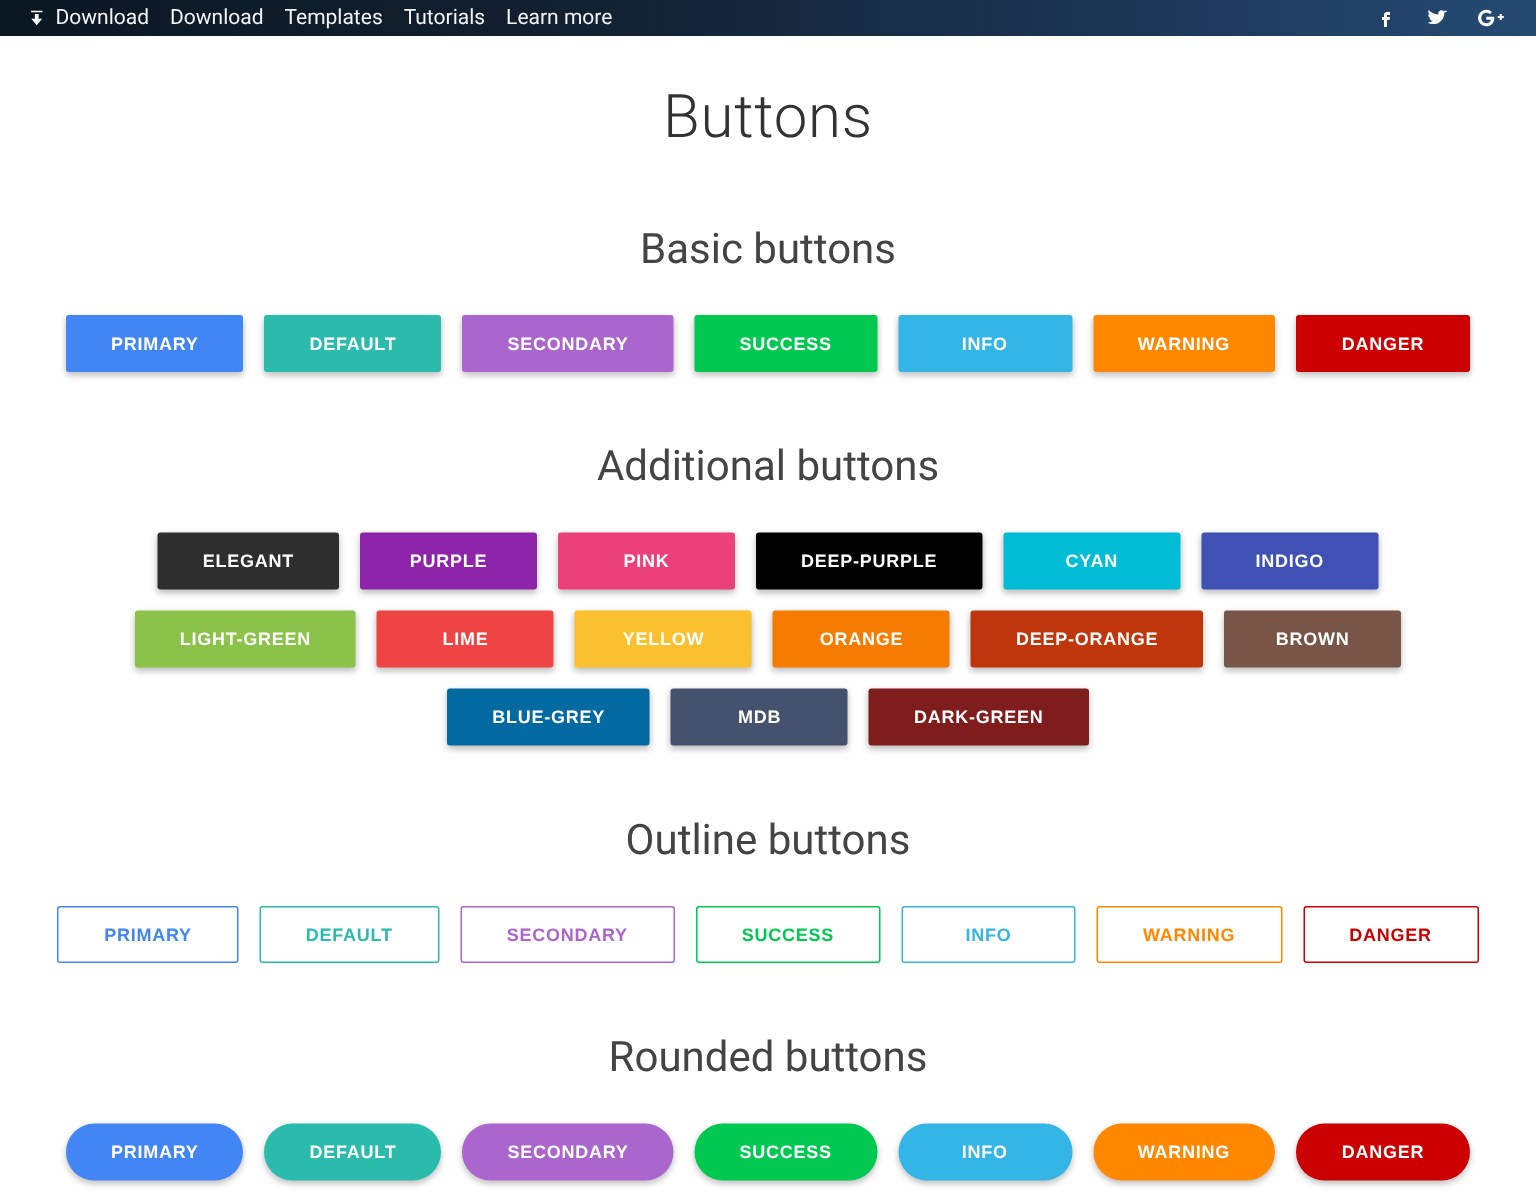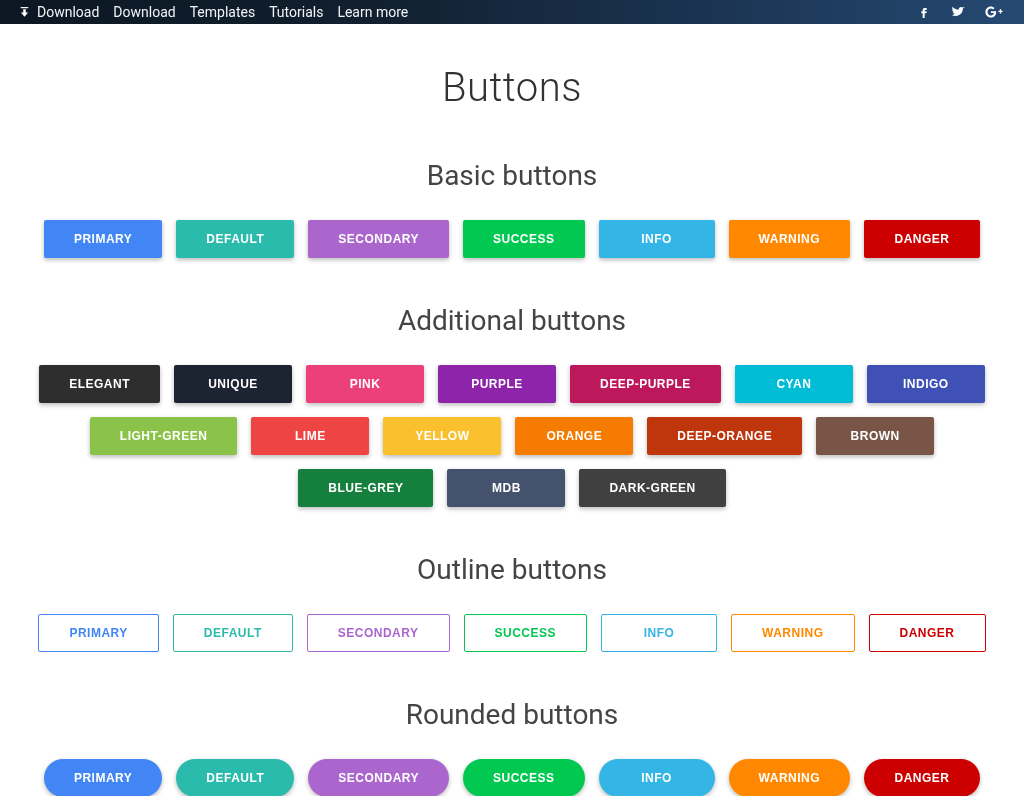--- a/index.html
+++ b/index.html
@@ -12,21 +12,21 @@
     font-size: 14px;
     justify-content: space-between;
   }
   .nav-left { display: flex; align-items: center; gap: 14px; }
   .nav-item { color: #f2f4f6; cursor: pointer; display: flex; align-items: center; gap: 6px; }
   .nav-right { display: flex; align-items: center; gap: 18px; }
   .icon { display: inline-flex; align-items: center; justify-content: center; }
   .icon svg { display: block; }
 
   
-  .page { padding: 30px 30px 0 30px; text-align: center; margin-top: 10px; }
+  .page { padding: 30px 30px 0 30px; text-align: center; }
   h1.page-title { font-weight: 300; font-size: 40px; color: #333; margin-bottom: 48px; letter-spacing: .5px; }
   h3.section-title { font-weight: 400; font-size: 28px; color: #444; margin-bottom: 28px; }
 
   .section { margin-bottom: 46px; }
   .btn-row { display: flex; flex-wrap: wrap; justify-content: center; gap: 14px 14px; }
 
   .btn {
     border: none; color: #fff; font-size: 12px; letter-spacing: .5px;
     font-weight: 600; text-transform: uppercase; cursor: pointer;
     padding: 12px 30px; border-radius: 2px;
@@ -103,35 +103,34 @@
       <button class="btn" style="background:#33b5e5">INFO</button>
       <button class="btn" style="background:#ff8800">WARNING</button>
       <button class="btn" style="background:#cc0000">DANGER</button>
     </div>
   </div>
 
   <div class="section">
     <h3 class="section-title">Additional buttons</h3>
     <div class="btn-row row-additional" style="max-width:960px;margin:0 auto;">
       <button class="btn" style="background:#2e2e2e">ELEGANT</button>
-      <button class="btn" style="background:#1c2331">UNIQUE</button>
+      <button class="btn" style="background:#8e24aa">PURPLE</button>
       <button class="btn" style="background:#ec407a">PINK</button>
-      <button class="btn" style="background:#8e24aa">PURPLE</button>
-      <button class="btn" style="background:#be185d">DEEP-PURPLE</button>
+      <button class="btn" style="background:#000000">DEEP-PURPLE</button>
       <button class="btn" style="background:#00bcd4">CYAN</button>
       <button class="btn" style="background:#3f51b5">INDIGO</button>
       <button class="btn" style="background:#8bc34a">LIGHT-GREEN</button>
       <button class="btn" style="background:#ef4444">LIME</button>
       <button class="btn" style="background:#fbc02d">YELLOW</button>
       <button class="btn" style="background:#f57c00">ORANGE</button>
       <button class="btn" style="background:#bf360c">DEEP-ORANGE</button>
       <button class="btn" style="background:#795548">BROWN</button>
-      <button class="btn" style="background:#15803d">BLUE-GREY</button>
+      <button class="btn" style="background:#0369a1">BLUE-GREY</button>
       <button class="btn" style="background:#45526e">MDB</button>
-      <button class="btn" style="background:#404040">DARK-GREEN</button>
+      <button class="btn" style="background:#7f1d1d">DARK-GREEN</button>
     </div>
   </div>
 
   <div class="section">
     <h3 class="section-title">Outline buttons</h3>
     <div class="btn-row row-outline">
       <button class="btn outline" style="color:#4285f4">PRIMARY</button>
       <button class="btn outline" style="color:#2bbbad">DEFAULT</button>
       <button class="btn outline" style="color:#aa66cc">SECONDARY</button>
       <button class="btn outline" style="color:#00c851">SUCCESS</button>

